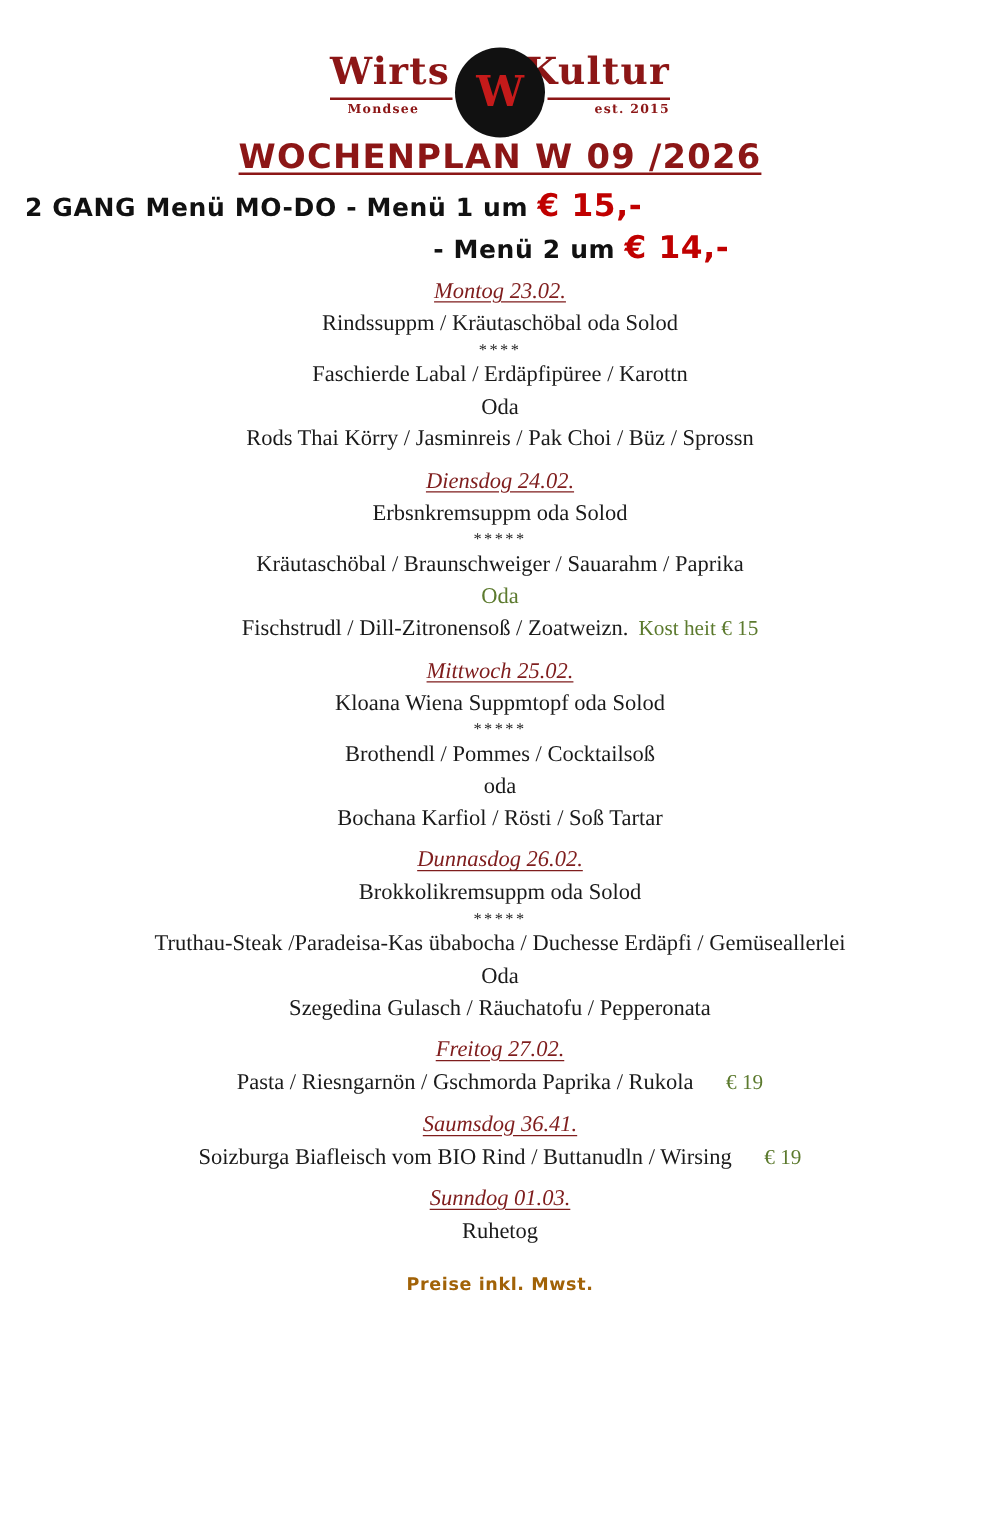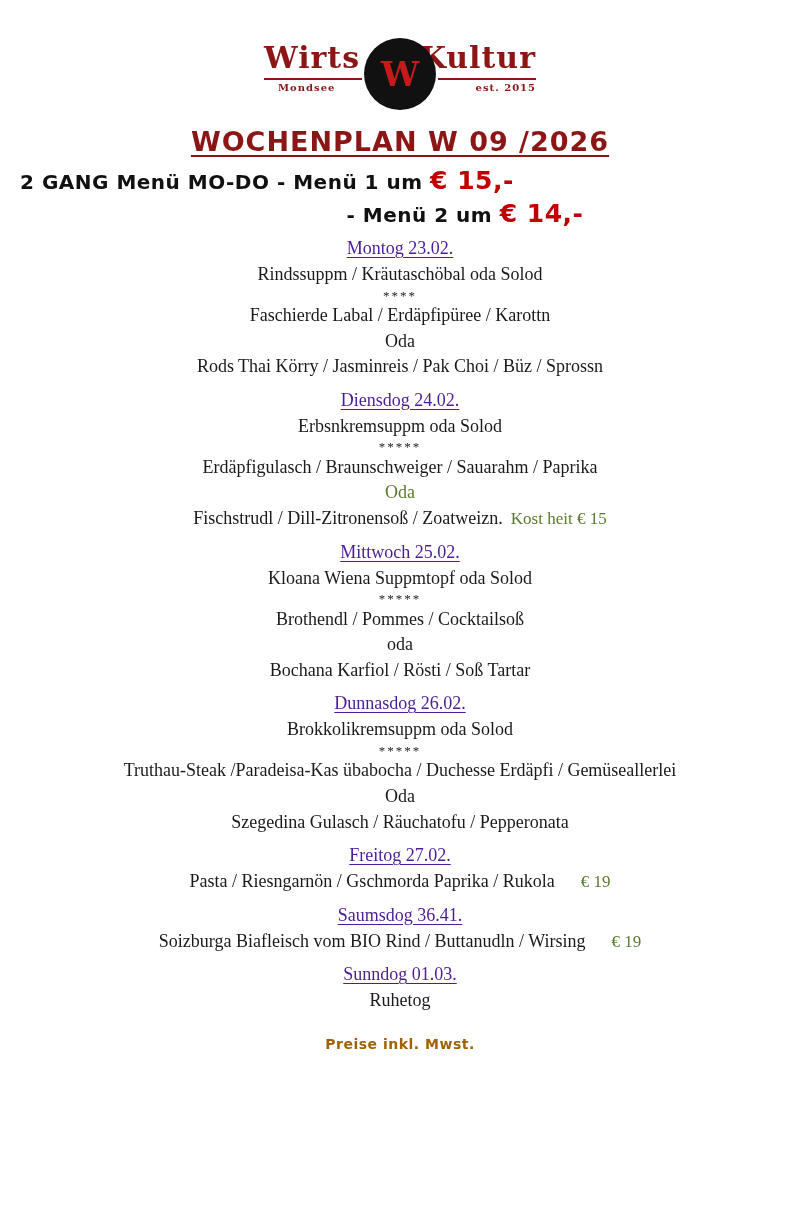--- a/index.html
+++ b/index.html
@@ -81,21 +81,21 @@
     color: #c51a1a;
     font-family: "DejaVu Serif", serif;
     font-weight: bold;
     font-size: 34px;
     line-height: 1;
   }
 
   
   .title {
     text-align: center;
-    margin-top: 16px;
+    margin-top: 0;
     font-family: "DejaVu Sans", sans-serif;
     font-weight: bold;
     font-size: 27px;
     letter-spacing: 1px;
     color: #8c1616;
     text-decoration: underline;
     text-underline-offset: 4px;
   }
   .subtitle-1 {
     text-align: left;
@@ -123,24 +123,25 @@
 
   
   .day {
     margin-top: 10px;
     text-align: center;
   }
   .day.gap { }
   .day-name {
     font-family: "Liberation Serif", serif;
     font-size: 18px;
-    color: #4c1d95;
+    color: #7f1d1d;
     text-decoration: underline;
     text-underline-offset: 3px;
     margin-bottom: 3px;
+    font-style: italic;
   }
   .line {
     font-family: "Liberation Serif", serif;
     font-size: 18px;
     color: #1a1a1a;
     line-height: 1.42;
   }
   .line.stars {
     font-size: 13px;
     letter-spacing: 2px;
@@ -200,21 +201,21 @@
         <div class="line"><span>Rindssuppm / Kräutaschöbal oda Solod</span></div>
         <div class="line stars"><span>****</span></div>
         <div class="line"><span>Faschierde Labal / Erdäpfipüree / Karottn</span></div>
         <div class="line"><span>Oda</span></div>
         <div class="line"><span>Rods Thai Körry / Jasminreis / Pak Choi / Büz / Sprossn</span></div>
       </div>
       <div class="day">
         <div class="day-name">Diensdog 24.02.</div>
         <div class="line"><span>Erbsnkremsuppm oda Solod</span></div>
         <div class="line stars"><span>*****</span></div>
-        <div class="line"><span>Erdäpfigulasch / Braunschweiger / Sauarahm / Paprika</span></div>
+        <div class="line"><span>Kräutaschöbal / Braunschweiger / Sauarahm / Paprika</span></div>
         <div class="line oda-green"><span>Oda</span></div>
         <div class="line"><span>Fischstrudl / Dill-Zitronensoß / Zoatweizn.</span><span class="price-inline">Kost heit € 15</span></div>
       </div>
       <div class="day gap">
         <div class="day-name">Mittwoch 25.02.</div>
         <div class="line"><span>Kloana Wiena Suppmtopf oda Solod</span></div>
         <div class="line stars"><span>*****</span></div>
         <div class="line"><span>Brothendl / Pommes / Cocktailsoß</span></div>
         <div class="line"><span>oda</span></div>
         <div class="line"><span>Bochana Karfiol / Rösti / Soß Tartar</span></div>

